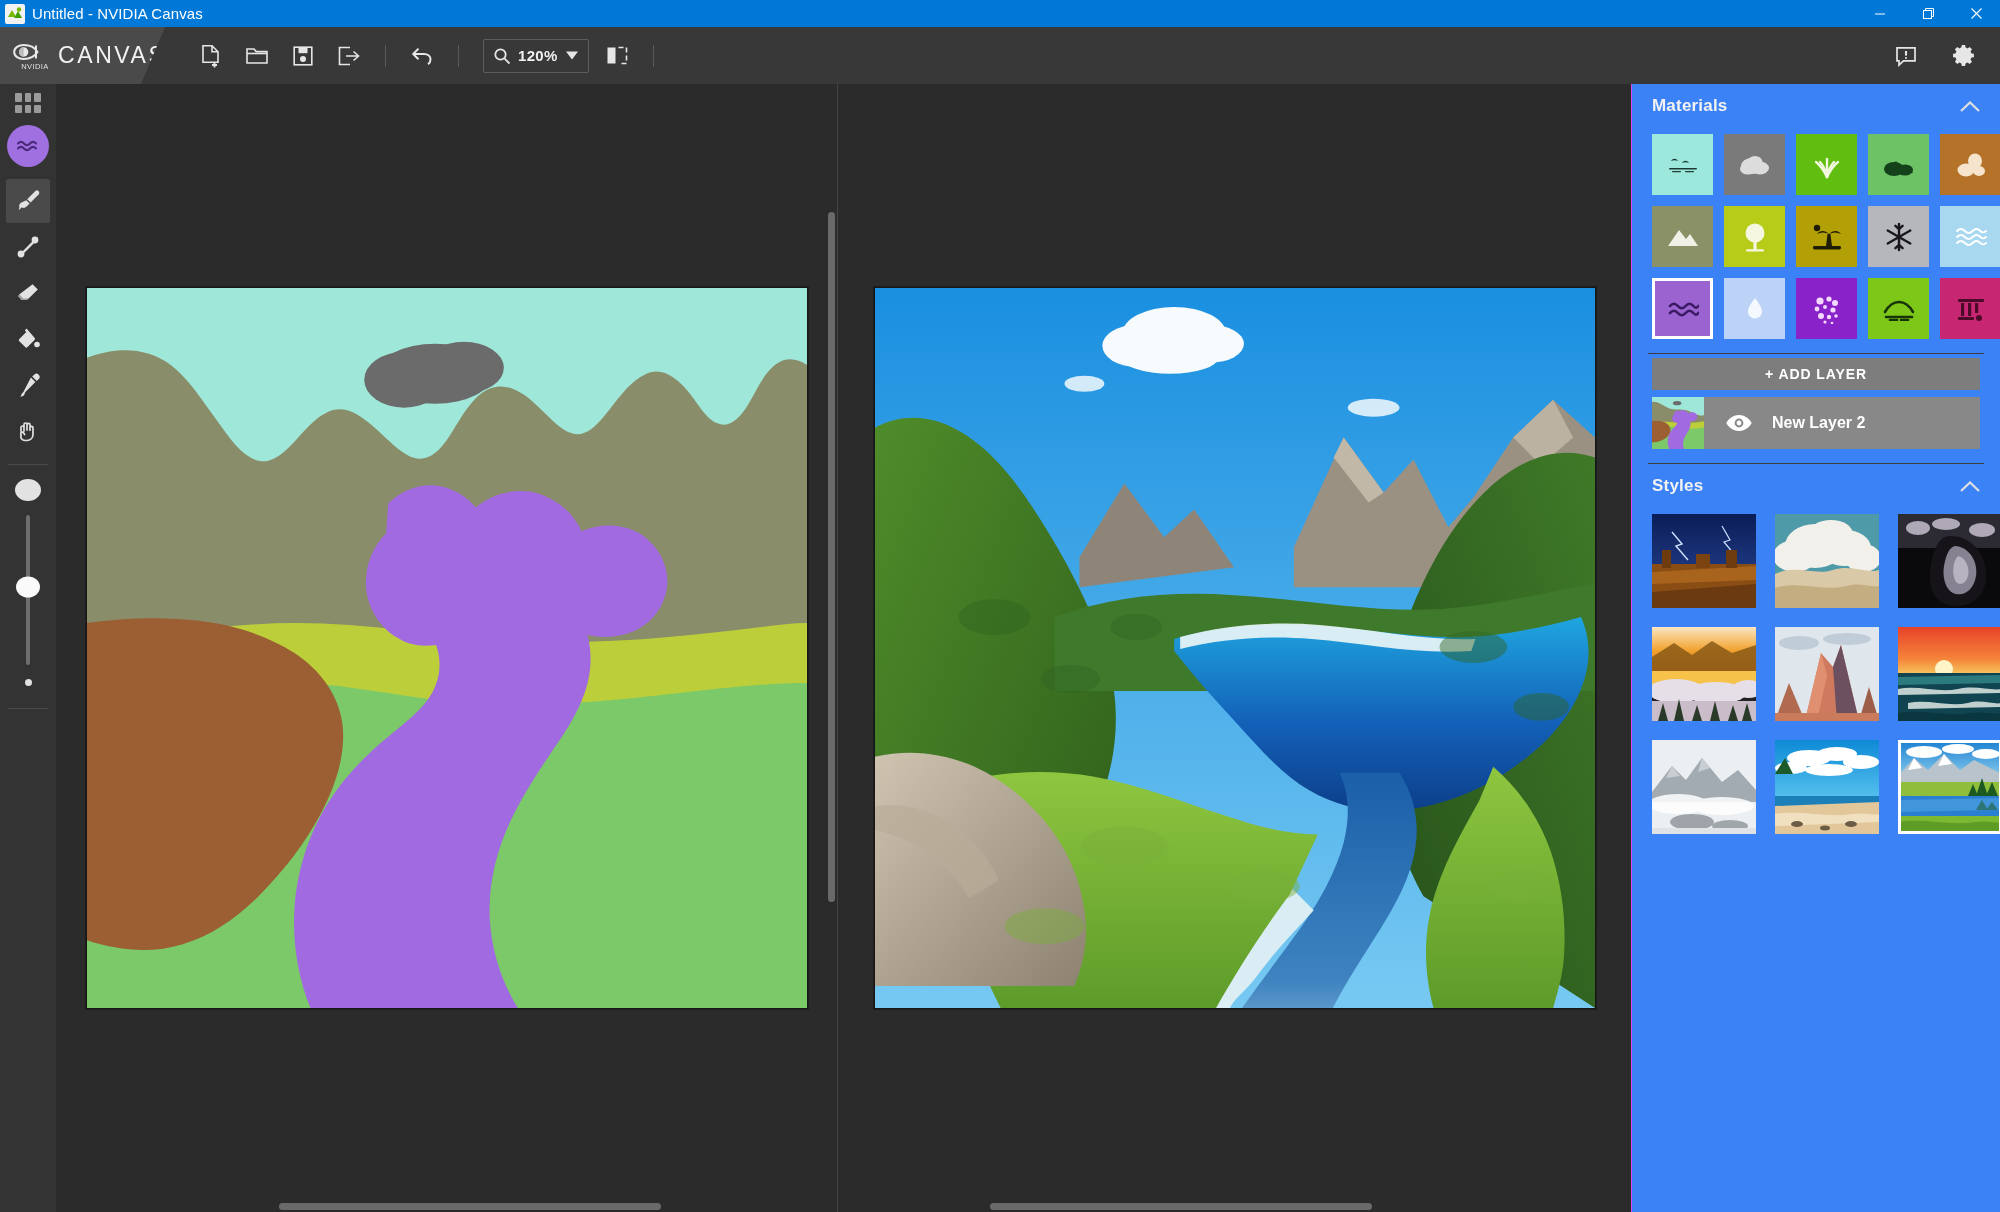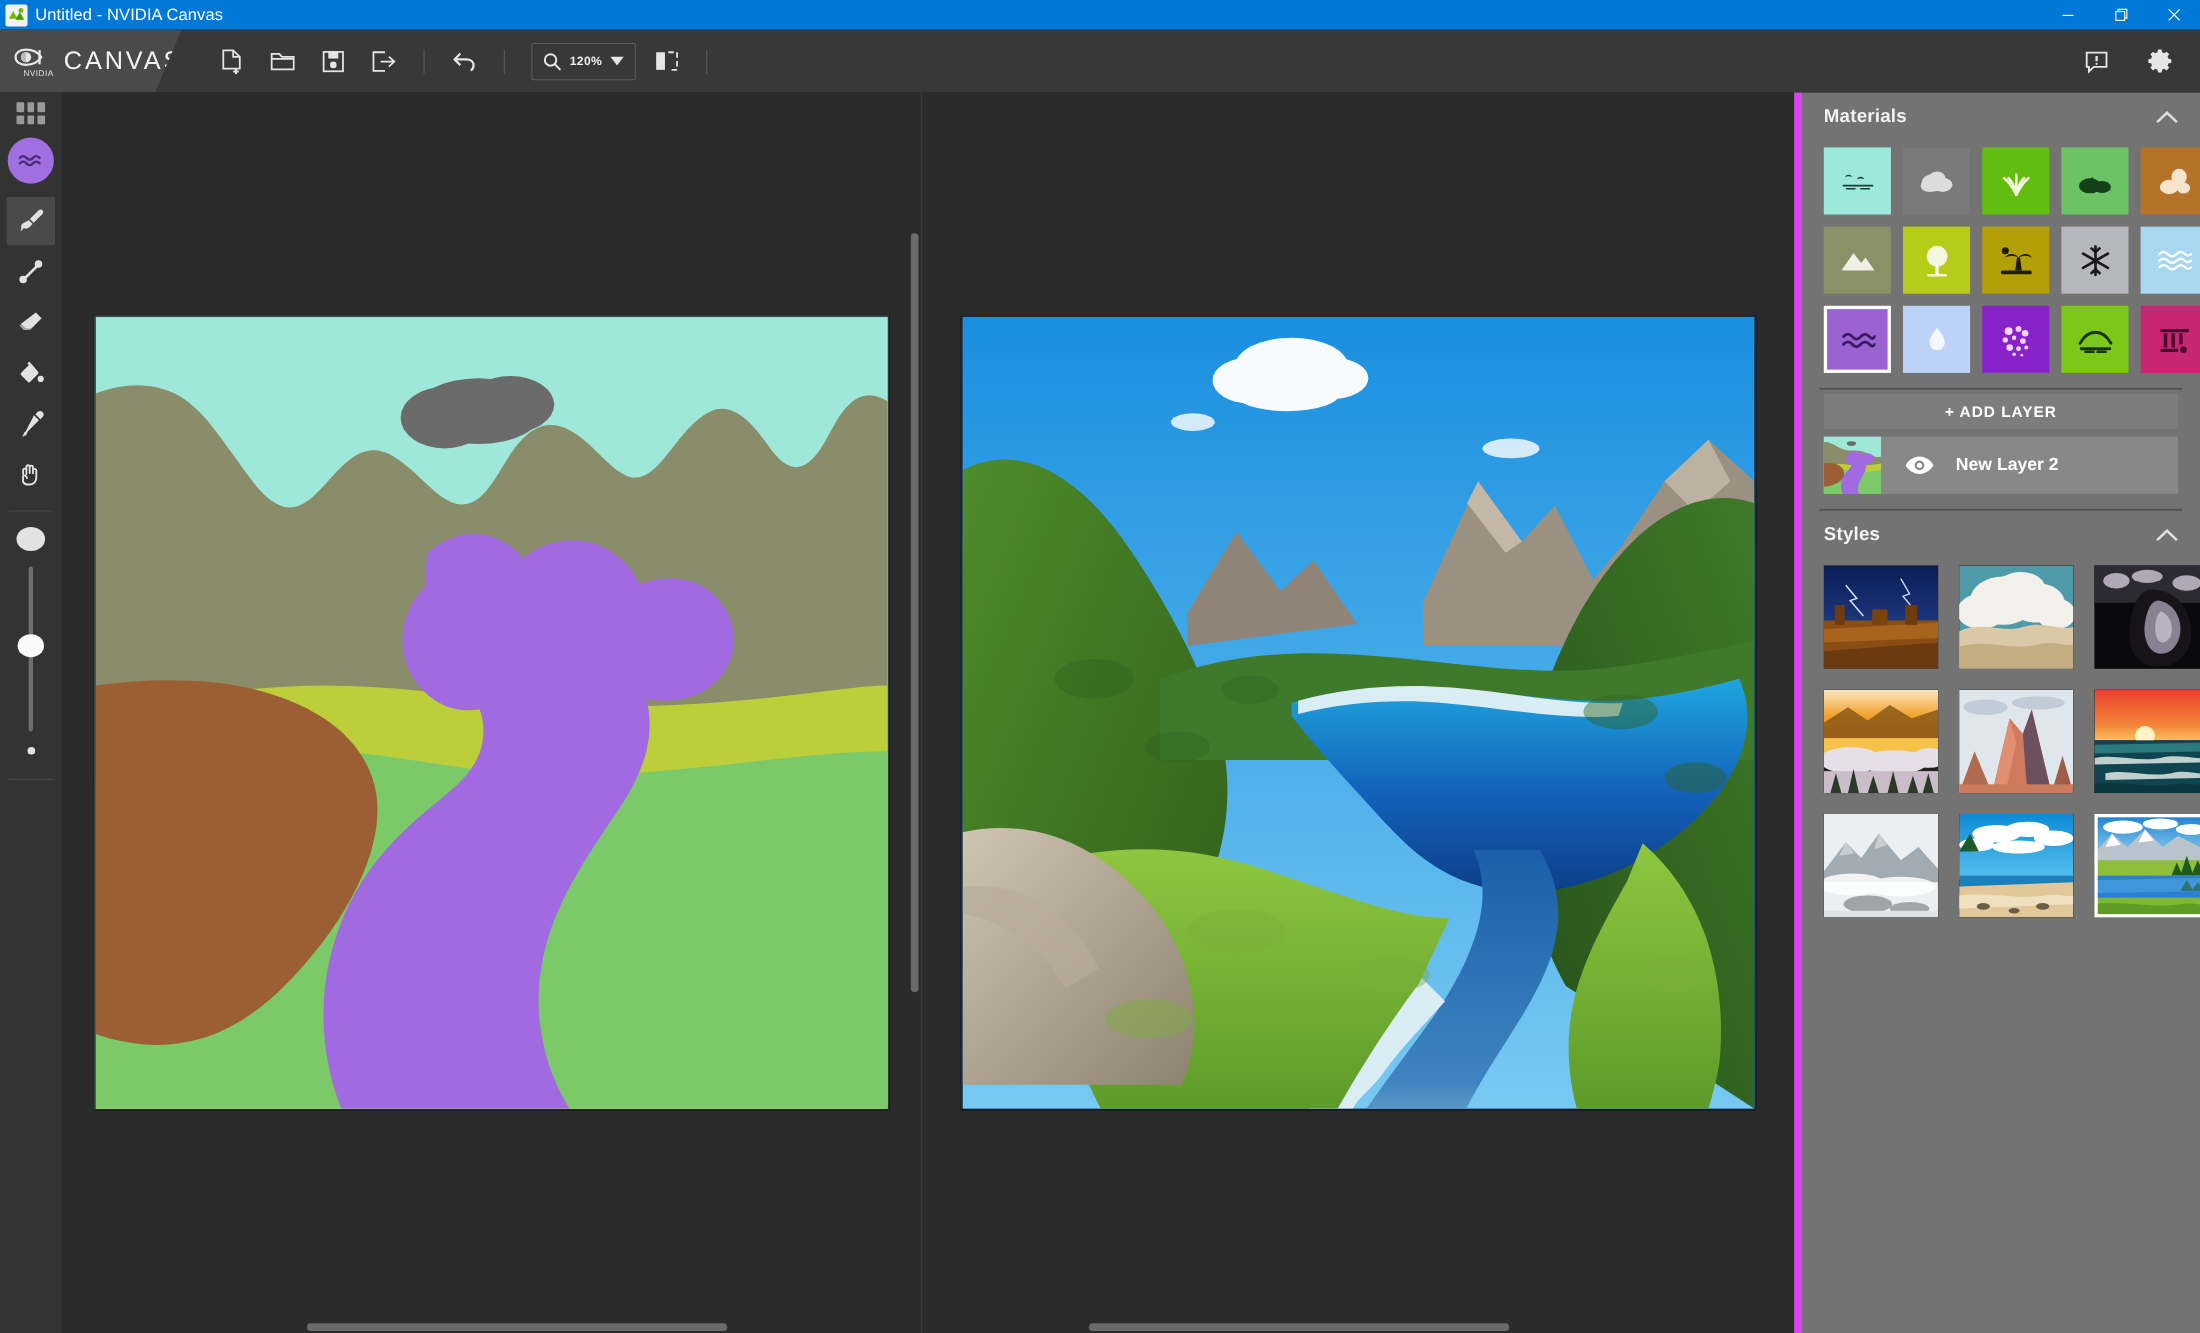--- a/index.html
+++ b/index.html
@@ -53,21 +53,21 @@
   .tbtn {
     width:44px; height:44px; display:flex; align-items:center; justify-content:center;
     border-radius:2px; color:#e6e6e6;
   }
   .tsep { width:1px; height:22px; background:#5a5a5a; margin:0 12px; flex:0 0 1px; }
 
   .zoomctl {
     display:flex; align-items:center; gap:7px; height:34px; padding:0 9px;
     border:1px solid #5c5c5c; border-radius:2px; margin-left:10px; margin-right:4px;
   }
-  .zoomctl .zval { font-size:11px; color:#f0f0f0; font-weight:bold; letter-spacing:.3px; }
+  .zoomctl .zval { font-size:15px; color:#f0f0f0; font-weight:bold; letter-spacing:.3px; }
   .tb-right { margin-left:auto; display:flex; align-items:center; padding-right:14px; gap:14px; }
 
   
   .bodyrow { flex:1 1 auto; display:flex; min-height:0; }
 
   
   .rail {
     width:57px; flex:0 0 57px; background:#333333; display:flex; flex-direction:column;
     align-items:center; padding-top:9px; border-right:1px solid #2a2a2a;
   }
@@ -110,21 +110,21 @@
   .render { width:722px; height:722px; position:relative; overflow:hidden; background:#1f6fb2; }
 
   
   .vscroll { position:absolute; top:0; right:0; width:12px; height:100%; }
   .vthumb { position:absolute; left:3px; width:7px; background:#6a6a6a; border-radius:4px; }
   .hscroll { position:absolute; left:0; bottom:0; height:12px; width:100%; }
   .hthumb { position:absolute; top:3px; height:7px; background:#6a6a6a; border-radius:4px; }
 
   
   .rpanel {
-    width:369px; flex:0 0 369px; background:#737373; border-left:7px solid #d946ef;
+    width:369px; flex:0 0 369px; background:#3b82f6; border-left:1px solid #d946ef;
     display:flex; flex-direction:column; overflow:hidden;
   }
   .sect-head {
     height:44px; display:flex; align-items:center; justify-content:space-between;
     padding:0 19px 0 20px;
   }
   .sect-title { font-size:17px; font-weight:bold; color:#f2f2f2; letter-spacing:.2px; }
   .chev { color:#e0e0e0; display:flex; }
 
   .matgrid {

